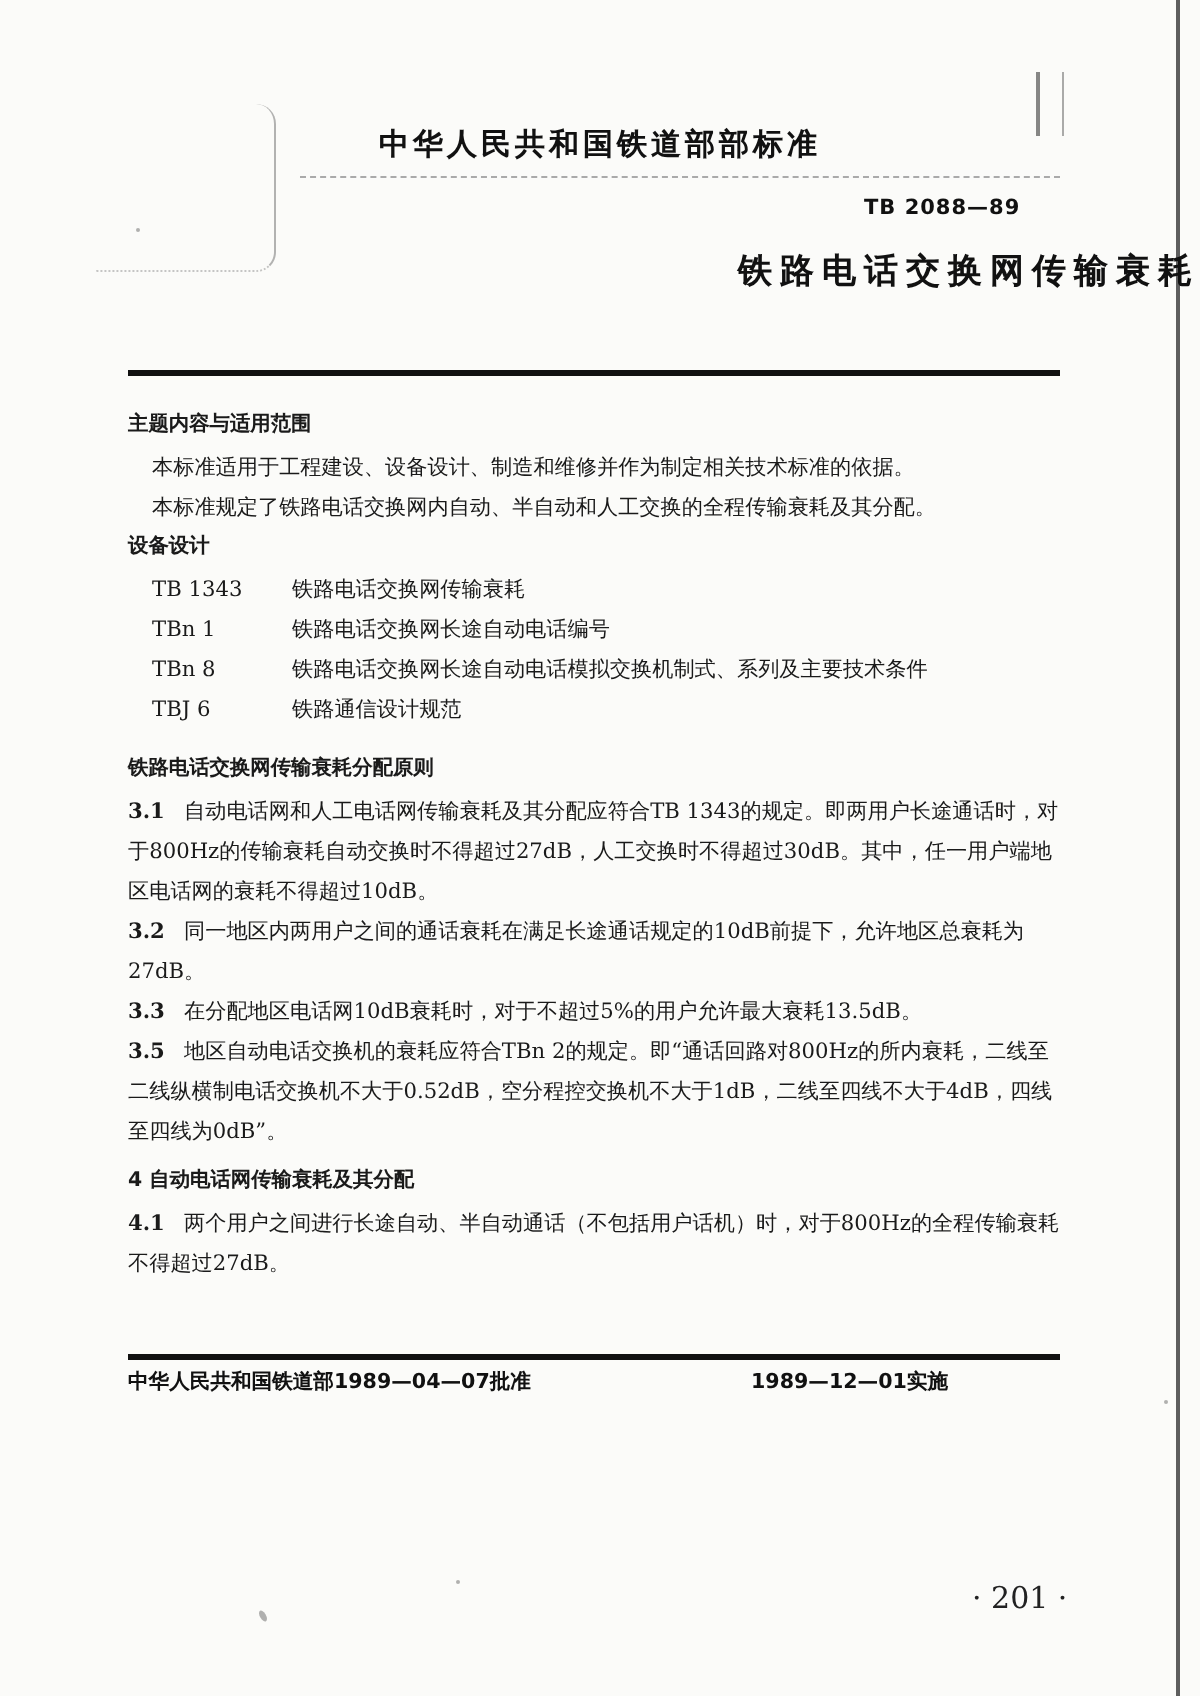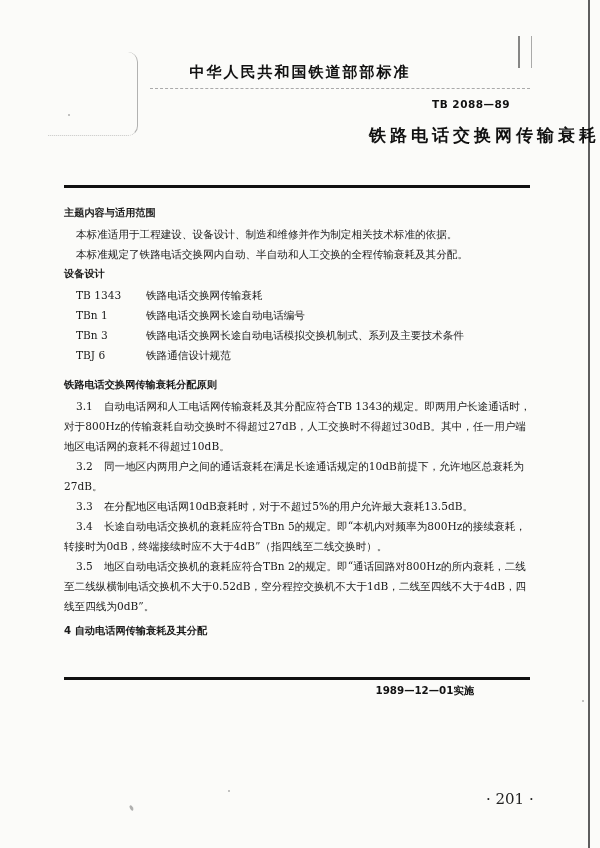--- a/index.html
+++ b/index.html
@@ -22,21 +22,21 @@
     .rule-top { top: 185px; }
     .rule-bottom { top: 677px; }
 
     .content { position: absolute; left: 64px; top: 203px; width: 470px; font-size: 10.6px; line-height: 20px; }
     .heading { font-family: "DejaVu Sans", sans-serif; font-weight: bold; font-size: 10.2px; height: 21px; }
     .para { text-indent: 0; }
     .indent { padding-left: 12px; }
     .refline { padding-left: 12px; white-space: nowrap; }
     .refcode { display: inline-block; width: 70px; }
     .clause { }
-    .clause-num { font-weight: normal; display: inline-block; width: 28px; margin-left: 12px; }
+    .clause-num { font-weight: bold; display: inline-block; width: 28px; }
     .gap-s { height: 5px; }
     .gap-m { height: 10px; }
 
     .footer-left { position: absolute; left: 64px; top: 684px; font-family: "DejaVu Sans", sans-serif; font-weight: bold; font-size: 10.3px; color: #111; }
     .footer-right { position: absolute; right: 70px; top: 684px; font-family: "DejaVu Sans", sans-serif; font-weight: bold; font-size: 10.3px; color: #111; text-align: right; }
 
     .page-number { position: absolute; left: 486px; top: 790px; font-size: 15px; color: #222; }
 
     .speck { position: absolute; width: 2px; height: 2px; background: #666; border-radius: 50%; opacity: 0.5; }
   </style>
@@ -63,50 +63,51 @@
     <div class="para indent">本标准规定了铁路电话交换网内自动、半自动和人工交换的全程传输衰耗及其分配。</div>
 
     <div class="heading">设备设计</div>
     <div class="refline">
       <span class="refcode">TB 1343</span><span>铁路电话交换网传输衰耗</span>
     </div>
     <div class="refline">
       <span class="refcode">TBn 1</span><span>铁路电话交换网长途自动电话编号</span>
     </div>
     <div class="refline">
-      <span class="refcode">TBn 3</span><span>铁路电话交换网长途自动电话模拟交换机制式、系列及主要技术条件</span>
+      <span class="refcode">TBn 8</span><span>铁路电话交换网长途自动电话模拟交换机制式、系列及主要技术条件</span>
     </div>
     <div class="refline">
       <span class="refcode">TBJ 6</span><span>铁路通信设计规范</span>
     </div>
 
     <div class="gap-m"></div>
     <div class="heading">铁路电话交换网传输衰耗分配原则</div>
 
     <div class="clause">
       <span class="clause-num">3.1</span><span>自动电话网和人工电话网传输衰耗及其分配应符合TB 1343的规定。即两用户长途通话时，对于800Hz的传输衰耗自动交换时不得超过27dB，人工交换时不得超过30dB。其中，任一用户端地区电话网的衰耗不得超过10dB。</span>
     </div>
     <div class="clause">
       <span class="clause-num">3.2</span><span>同一地区内两用户之间的通话衰耗在满足长途通话规定的10dB前提下，允许地区总衰耗为27dB。</span>
     </div>
     <div class="clause">
       <span class="clause-num">3.3</span><span>在分配地区电话网10dB衰耗时，对于不超过5%的用户允许最大衰耗13.5dB。</span>
     </div>
     <div class="clause">
-      <span class="clause-num">3.4</span><span>长途自动电话交换机的衰耗应符合TBn 5的规定。即“本机内对频率为800Hz的接续衰耗，转接时为0dB，终端接续时应不大于4dB”（指四线至二线交换时）。</span>
-    </div>
-    <div class="clause">
       <span class="clause-num">3.5</span><span>地区自动电话交换机的衰耗应符合TBn 2的规定。即“通话回路对800Hz的所内衰耗，二线至二线纵横制电话交换机不大于0.52dB，空分程控交换机不大于1dB，二线至四线不大于4dB，四线至四线为0dB”。</span>
     </div>
 
     <div class="gap-s"></div>
     <div class="heading">4  自动电话网传输衰耗及其分配</div>
+    <div class="clause">
+      <span class="clause-num">4.1</span><span>两个用户之间进行长途自动、半自动通话（不包括用户话机）时，对于800Hz的全程传输衰耗不得超过27dB。</span>
+    </div>
   </div>
 
   <div class="rule-thick rule-bottom"></div>
+  <div class="footer-left">中华人民共和国铁道部1989—04—07批准</div>
   <div class="footer-right">1989—12—01实施</div>
 
   <div class="page-number">· 201 ·</div>
 
   <div class="speck" style="left:68px;top:114px;"></div>
   <div class="speck" style="left:228px;top:790px;"></div>
   <div class="speck" style="left:582px;top:700px;"></div>
   <div class="speck" style="left:130px;top:805px;width:3px;height:6px;transform:rotate(-30deg);"></div>
 </div>
 

